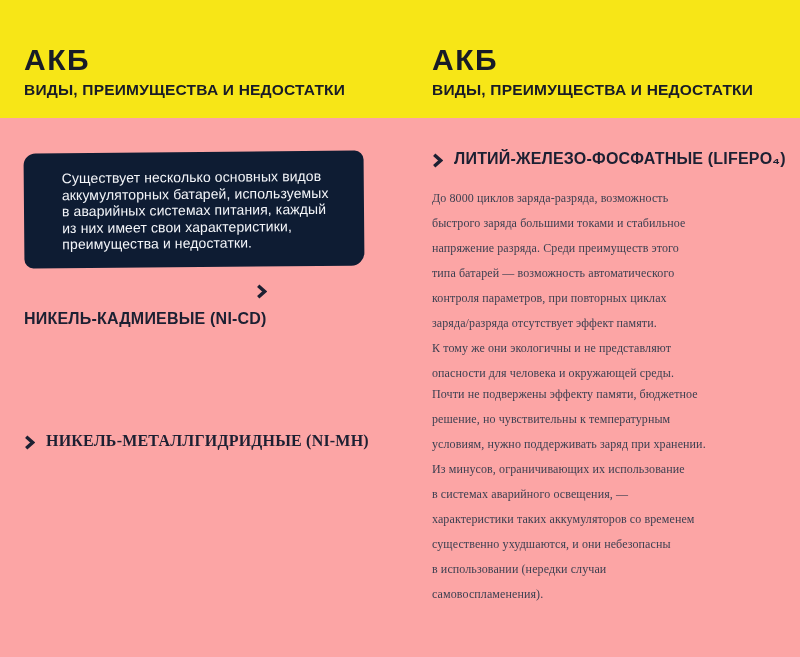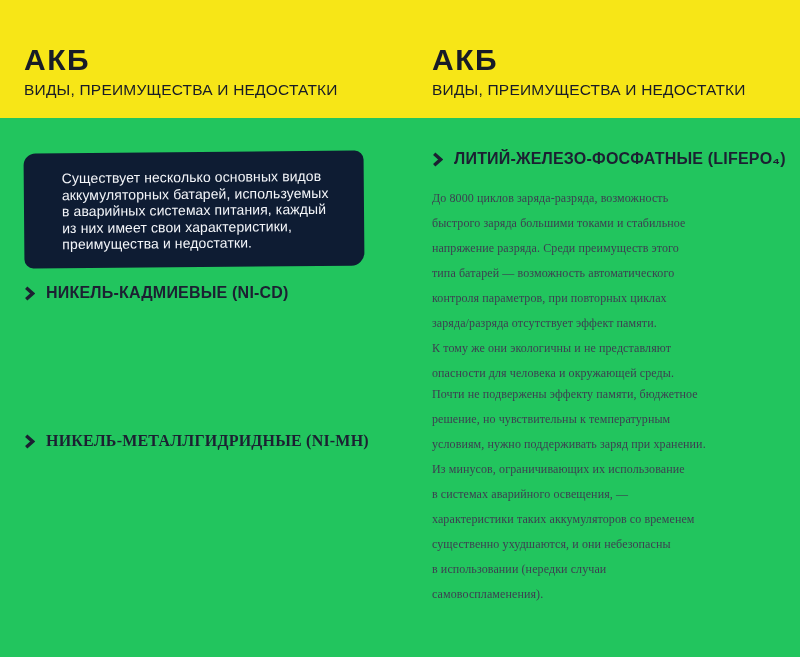--- a/index.html
+++ b/index.html
@@ -1,21 +1,21 @@
 <!DOCTYPE html>
 <html><head>
 <meta charset="utf-8">
 <style>
   * { margin: 0; padding: 0; box-sizing: border-box; }
   html, body { background: #ffffff; }
   .canvas {
     position: relative;
     width: 800px;
     height: 657px;
-    background: #22c55e;
+    background: #fca5a5;
     overflow: hidden;
     font-family: "Liberation Sans", "DejaVu Sans", sans-serif;
   }
   .band {
     position: absolute;
     left: 0; top: 0;
     width: 800px; height: 118px;
     background: #f7e617;
   }
   .hdr { position: absolute; top: 45px; }
@@ -24,21 +24,21 @@
   .hdr-title {
     font-size: 30px;
     font-weight: 800;
     letter-spacing: 1.5px;
     line-height: 1;
     color: #181b27;
   }
   .hdr-sub {
     margin-top: 6px;
     font-size: 15.5px;
-    font-weight: 400;
+    font-weight: 700;
     letter-spacing: 0.2px;
     color: #181b27;
     white-space: nowrap;
   }
   .intro-box {
     position: absolute;
     left: 24px; top: 152px;
     width: 340px; height: 115px;
     background: #0e1c33;
     border-radius: 12px 9px 13px 9px;
@@ -48,21 +48,21 @@
   .intro-text {
     font-size: 14px;
     line-height: 16.6px;
     color: #f3f5f9;
     white-space: pre-line;
     letter-spacing: 0.1px;
   }
   .sec-head {
     position: absolute;
     display: flex;
-    align-items: center;
+    align-items: flex-end;
     gap: 11px;
   }
   .sec-title {
     font-size: 16px;
     font-weight: 800;
     letter-spacing: 0.2px;
     color: #1c2032;
     white-space: nowrap;
   }
   .chev { display: inline-flex; flex: 0 0 auto; }
@@ -70,21 +70,21 @@
     position: absolute;
     font-size: 12px;
     line-height: 25px;
     color: #3d4051;
     white-space: pre-line;
     letter-spacing: 0.1px;
     font-family: Liberation Serif, serif;
   }
   .para-left  { width: 375px; }
   .para-right { width: 360px; }
-  .pos-l1h { left: 24px;  top: 284px; }
+  .pos-l1h { left: 24px;  top: 284px; flex-direction: column; }
   .pos-l1p { left: 24px;  top: 316px; }
   .pos-l2h { left: 24px;  top: 432px; font-family: Liberation Serif, serif; }
   .pos-l2p { left: 24px;  top: 463px; }
   .pos-r1h { left: 432px; top: 150px; }
   .pos-r1p { left: 432px; top: 186px; }
   .pos-r2h { left: 432px; top: 347px; }
   .pos-r2p { left: 432px; top: 382px; }
 </style>
 </head>
 <body>

